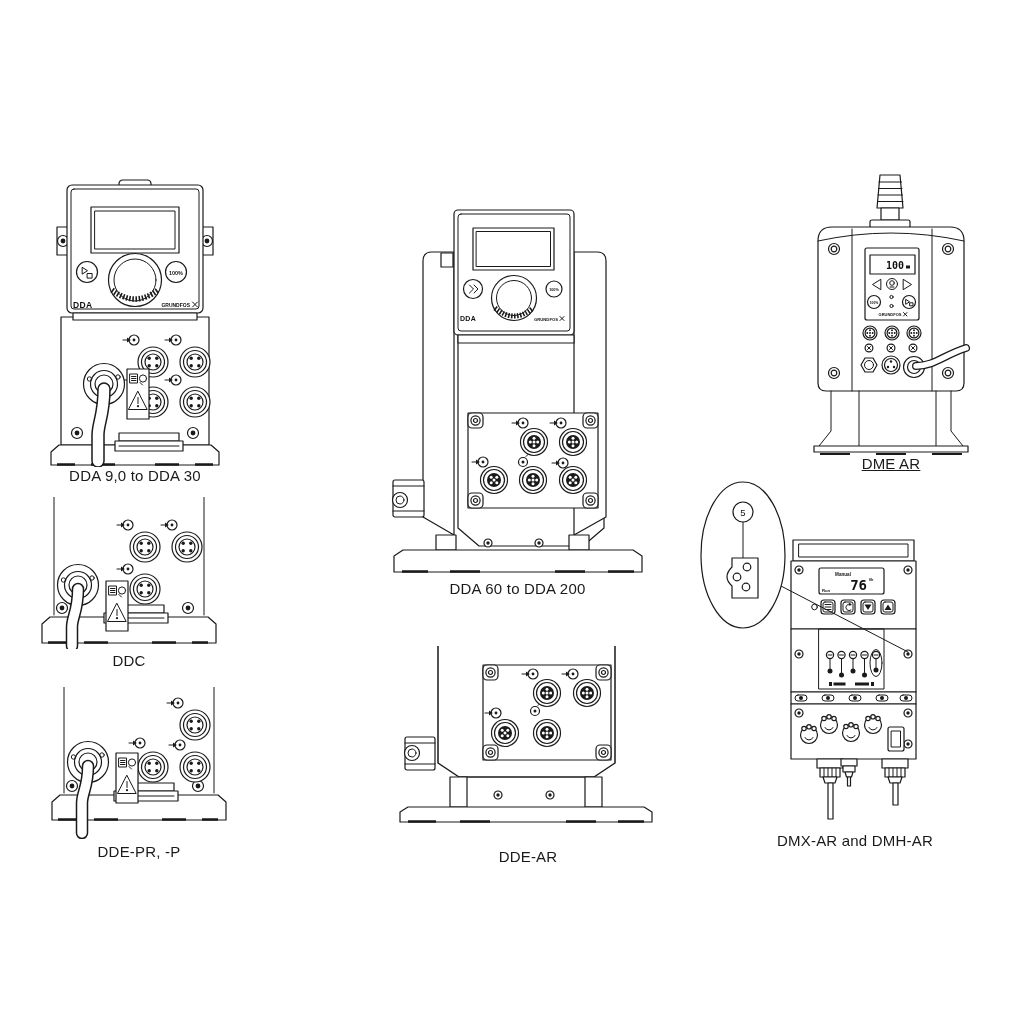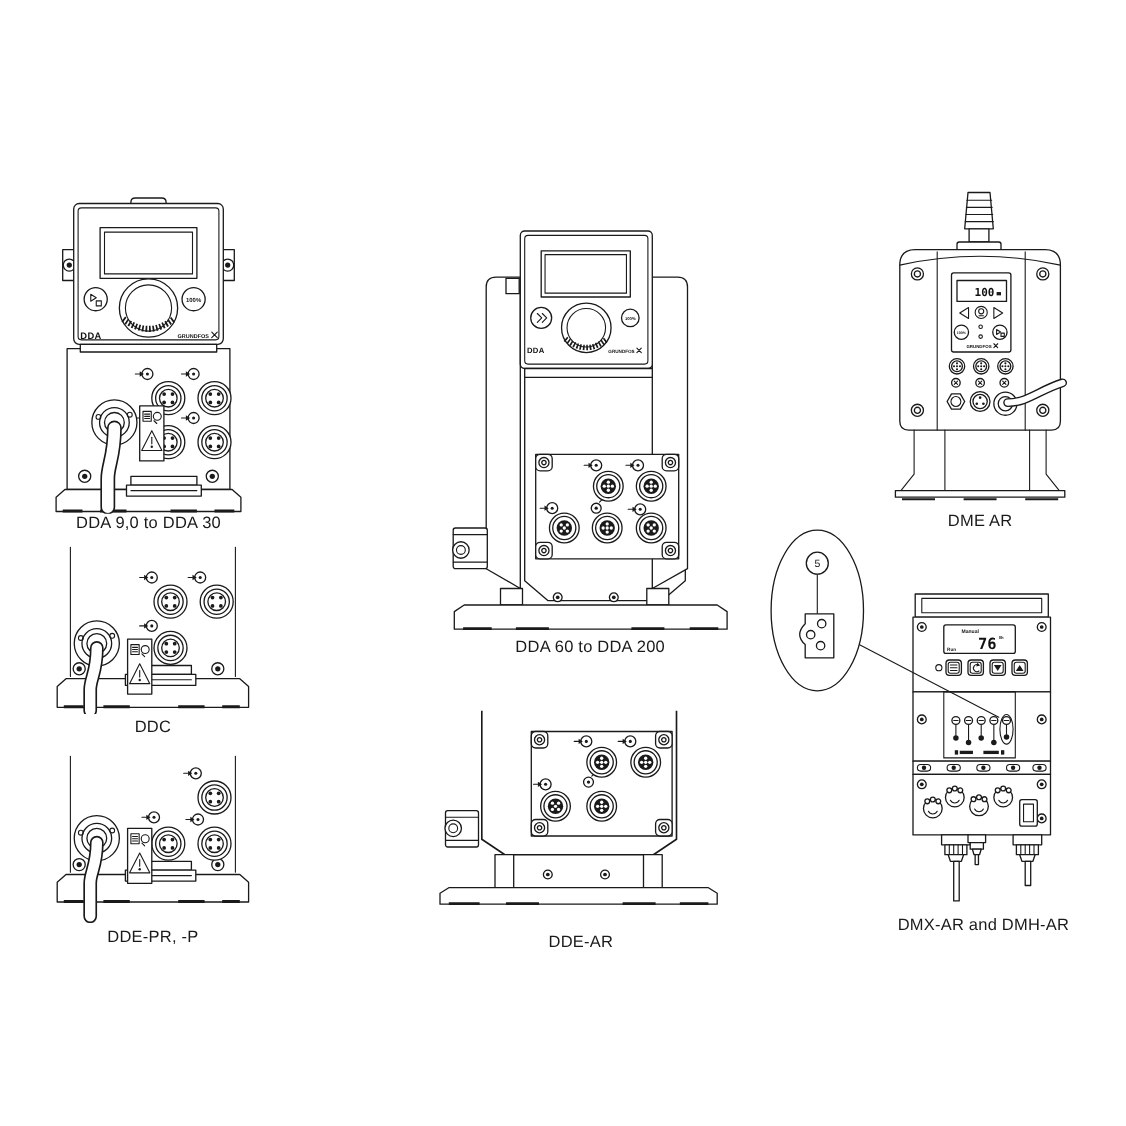--- a/index.html
+++ b/index.html
@@ -177,21 +177,21 @@
   <use href="#warn" x="78" y="192"></use>
   <use href="#flange" x="55" y="207"></use>
   <g>
     <path d="M55,212 C55,238 49,246 49,258 L49,284" stroke="#1a1a1a" stroke-width="13.5" fill="none" stroke-linecap="round"></path>
     <path d="M55,212 C55,238 49,246 49,258 L49,284" stroke="#fff" stroke-width="10.5" fill="none" stroke-linecap="round"></path>
   </g>
 </svg>
 <figcaption>DDA 9,0 to DDA 30</figcaption>
 </figure>
 
-<figure class="fig" style="left:50px;top:497px;width:178px;">
+<figure class="fig" style="left:40px;top:497px;width:178px;">
 <svg width="178" height="152" viewBox="0 0 178 152">
   <rect x="14" y="0" width="150" height="118" fill="#fff"></rect>
   <path d="M14,0 V118 M164,0 V118" class="s1" stroke-width="1.5"></path>
   <g>
     <path d="M2,127 L10,120 H168 L176,127 V146 H2 Z" class="w" stroke-width="1.4"></path>
     <path d="M8,145.5 h18 M44,145.5 h24 M112,145.5 h24 M152,145.5 h16" stroke="#1a1a1a" stroke-width="2.6" fill="none"></path>
     <rect x="68" y="108" width="56" height="8" class="w"></rect>
     <rect x="64" y="116" width="64" height="10" class="w"></rect>
     <path d="M68,121 h56" class="s1"></path>
   </g>
@@ -239,21 +239,21 @@
   <use href="#warn" x="66" y="66"></use>
   <use href="#flange" x="38" y="75"></use>
   <g>
     <path d="M38,79 C38,100 32,106 32,116 L32,146" stroke="#1a1a1a" stroke-width="12.5" fill="none" stroke-linecap="round"></path>
     <path d="M38,79 C38,100 32,106 32,116 L32,146" stroke="#fff" stroke-width="9.5" fill="none" stroke-linecap="round"></path>
   </g>
 </svg>
 <figcaption style="margin-top:4px">DDE-PR, -P</figcaption>
 </figure>
 
-<figure class="fig" style="left:409px;top:199px;width:255px;">
+<figure class="fig" style="left:390px;top:199px;width:255px;">
 <svg width="255" height="378" viewBox="0 0 255 378">
   <path d="M68,60 H214 V329 L193,347 H89 L68,329 Z" class="w" stroke-width="1.5"></path>
   <path d="M64,336 L33,318 V62 Q33,53 42,53 H64 Z" class="w" stroke-width="1.4"></path>
   <path d="M184,336 L216,318 V62 Q216,53 207,53 H184 Z" class="w" stroke-width="1.4"></path>
   <rect x="51" y="54" width="12" height="14" class="w"></rect>
   <rect x="46" y="336" width="20" height="15" class="w"></rect>
   <rect x="179" y="336" width="20" height="15" class="w"></rect>
   <g>
     <rect x="64" y="11" width="120" height="125" rx="4" class="w" stroke-width="1.6"></rect>
     <rect x="68" y="15" width="112" height="117" rx="3" class="s1" stroke-width="0.7"></rect>
@@ -349,21 +349,21 @@
   <use href="#screwS" x="100" y="149"></use>
   <use href="#screwS" x="152" y="149"></use>
   <g>
     <path d="M2,176 V166 L10,161 H246 L254,166 V176 Z" class="w" stroke-width="1.4"></path>
     <path d="M10,175.5 h28 M62,175.5 h30 M168,175.5 h30 M220,175.5 h26" stroke="#1a1a1a" stroke-width="2.6" fill="none"></path>
   </g>
 </svg>
 <figcaption style="margin-top:19px">DDE-AR</figcaption>
 </figure>
 
-<figure class="fig" style="left:806px;top:169px;width:170px;">
+<figure class="fig" style="left:806px;top:169px;width:170px;text-decoration:underline;">
 <svg width="170" height="286" viewBox="0 0 170 286">
   <g>
     <path d="M74,6 H94 L97,39 H71 Z" class="w" stroke-width="1.2"></path>
     <path d="M73,13 h22.5 M72.5,19.5 h23.5 M72,26 h24.5 M71.5,32.5 h25.5" class="s1" stroke-width="0.9"></path>
     <rect x="75" y="39" width="18" height="12" class="w"></rect>
     <rect x="64" y="51" width="40" height="8" rx="2" class="w"></rect>
   </g>
   <path d="M12,72 Q12,58 26,58 H144 Q158,58 158,72 V214 Q158,222 150,222 H20 Q12,222 12,214 Z" class="w" stroke-width="1.4"></path>
   <path d="M12,72 Q85,56 158,72" class="s1" stroke-width="0.9"></path>
   <use href="#screwH" x="28" y="80"></use>
@@ -423,24 +423,24 @@
     <circle cx="108" cy="198" r="6.5" class="w" stroke-width="1.4"></circle>
     <path d="M110,197 C128,197 138,186 160,179" stroke="#1a1a1a" stroke-width="8" fill="none" stroke-linecap="round"></path>
     <path d="M110,197 C128,197 138,186 160,179" stroke="#fff" stroke-width="5.5" fill="none" stroke-linecap="round"></path>
   </g>
   <g>
     <path d="M25,222 V262 L13,277 M145,222 V262 L157,277 M53,222 V277 M130,222 V277" class="s1" stroke-width="1.1"></path>
     <path d="M8,277 H162 V283 H8 Z" class="w" stroke-width="1.1"></path>
     <path d="M14,285 h30 M70,285 h30 M126,285 h30" stroke="#1a1a1a" stroke-width="2" fill="none"></path>
   </g>
 </svg>
-<figcaption style="margin-top:10px">DME AR</figcaption>
-</figure>
-
-<figure class="fig" style="left:824px;top:532px;width:140px;">
+<figcaption style="margin-top:0">DME AR</figcaption>
+</figure>
+
+<figure class="fig" style="left:785px;top:532px;width:140px;">
 <svg width="140" height="295" viewBox="0 0 140 295">
   <rect x="8" y="8" width="121" height="21" class="w" stroke-width="1.4"></rect>
   <rect x="14" y="12" width="109" height="13" class="s1" stroke-width="1"></rect>
   <g>
     <rect x="6" y="29" width="125" height="68" class="w" stroke-width="1.4"></rect>
     <use href="#screwS" x="14" y="38"></use>
     <use href="#screwS" x="123" y="38"></use>
     <rect x="34" y="36" width="65" height="26" rx="2" class="w" stroke-width="1.6"></rect>
     <text x="58" y="43.5" font-size="4.6" font-weight="bold" text-anchor="middle" class="txt">Manual</text>
     <text x="82" y="58" class="seg" font-size="14" text-anchor="end">76</text>

